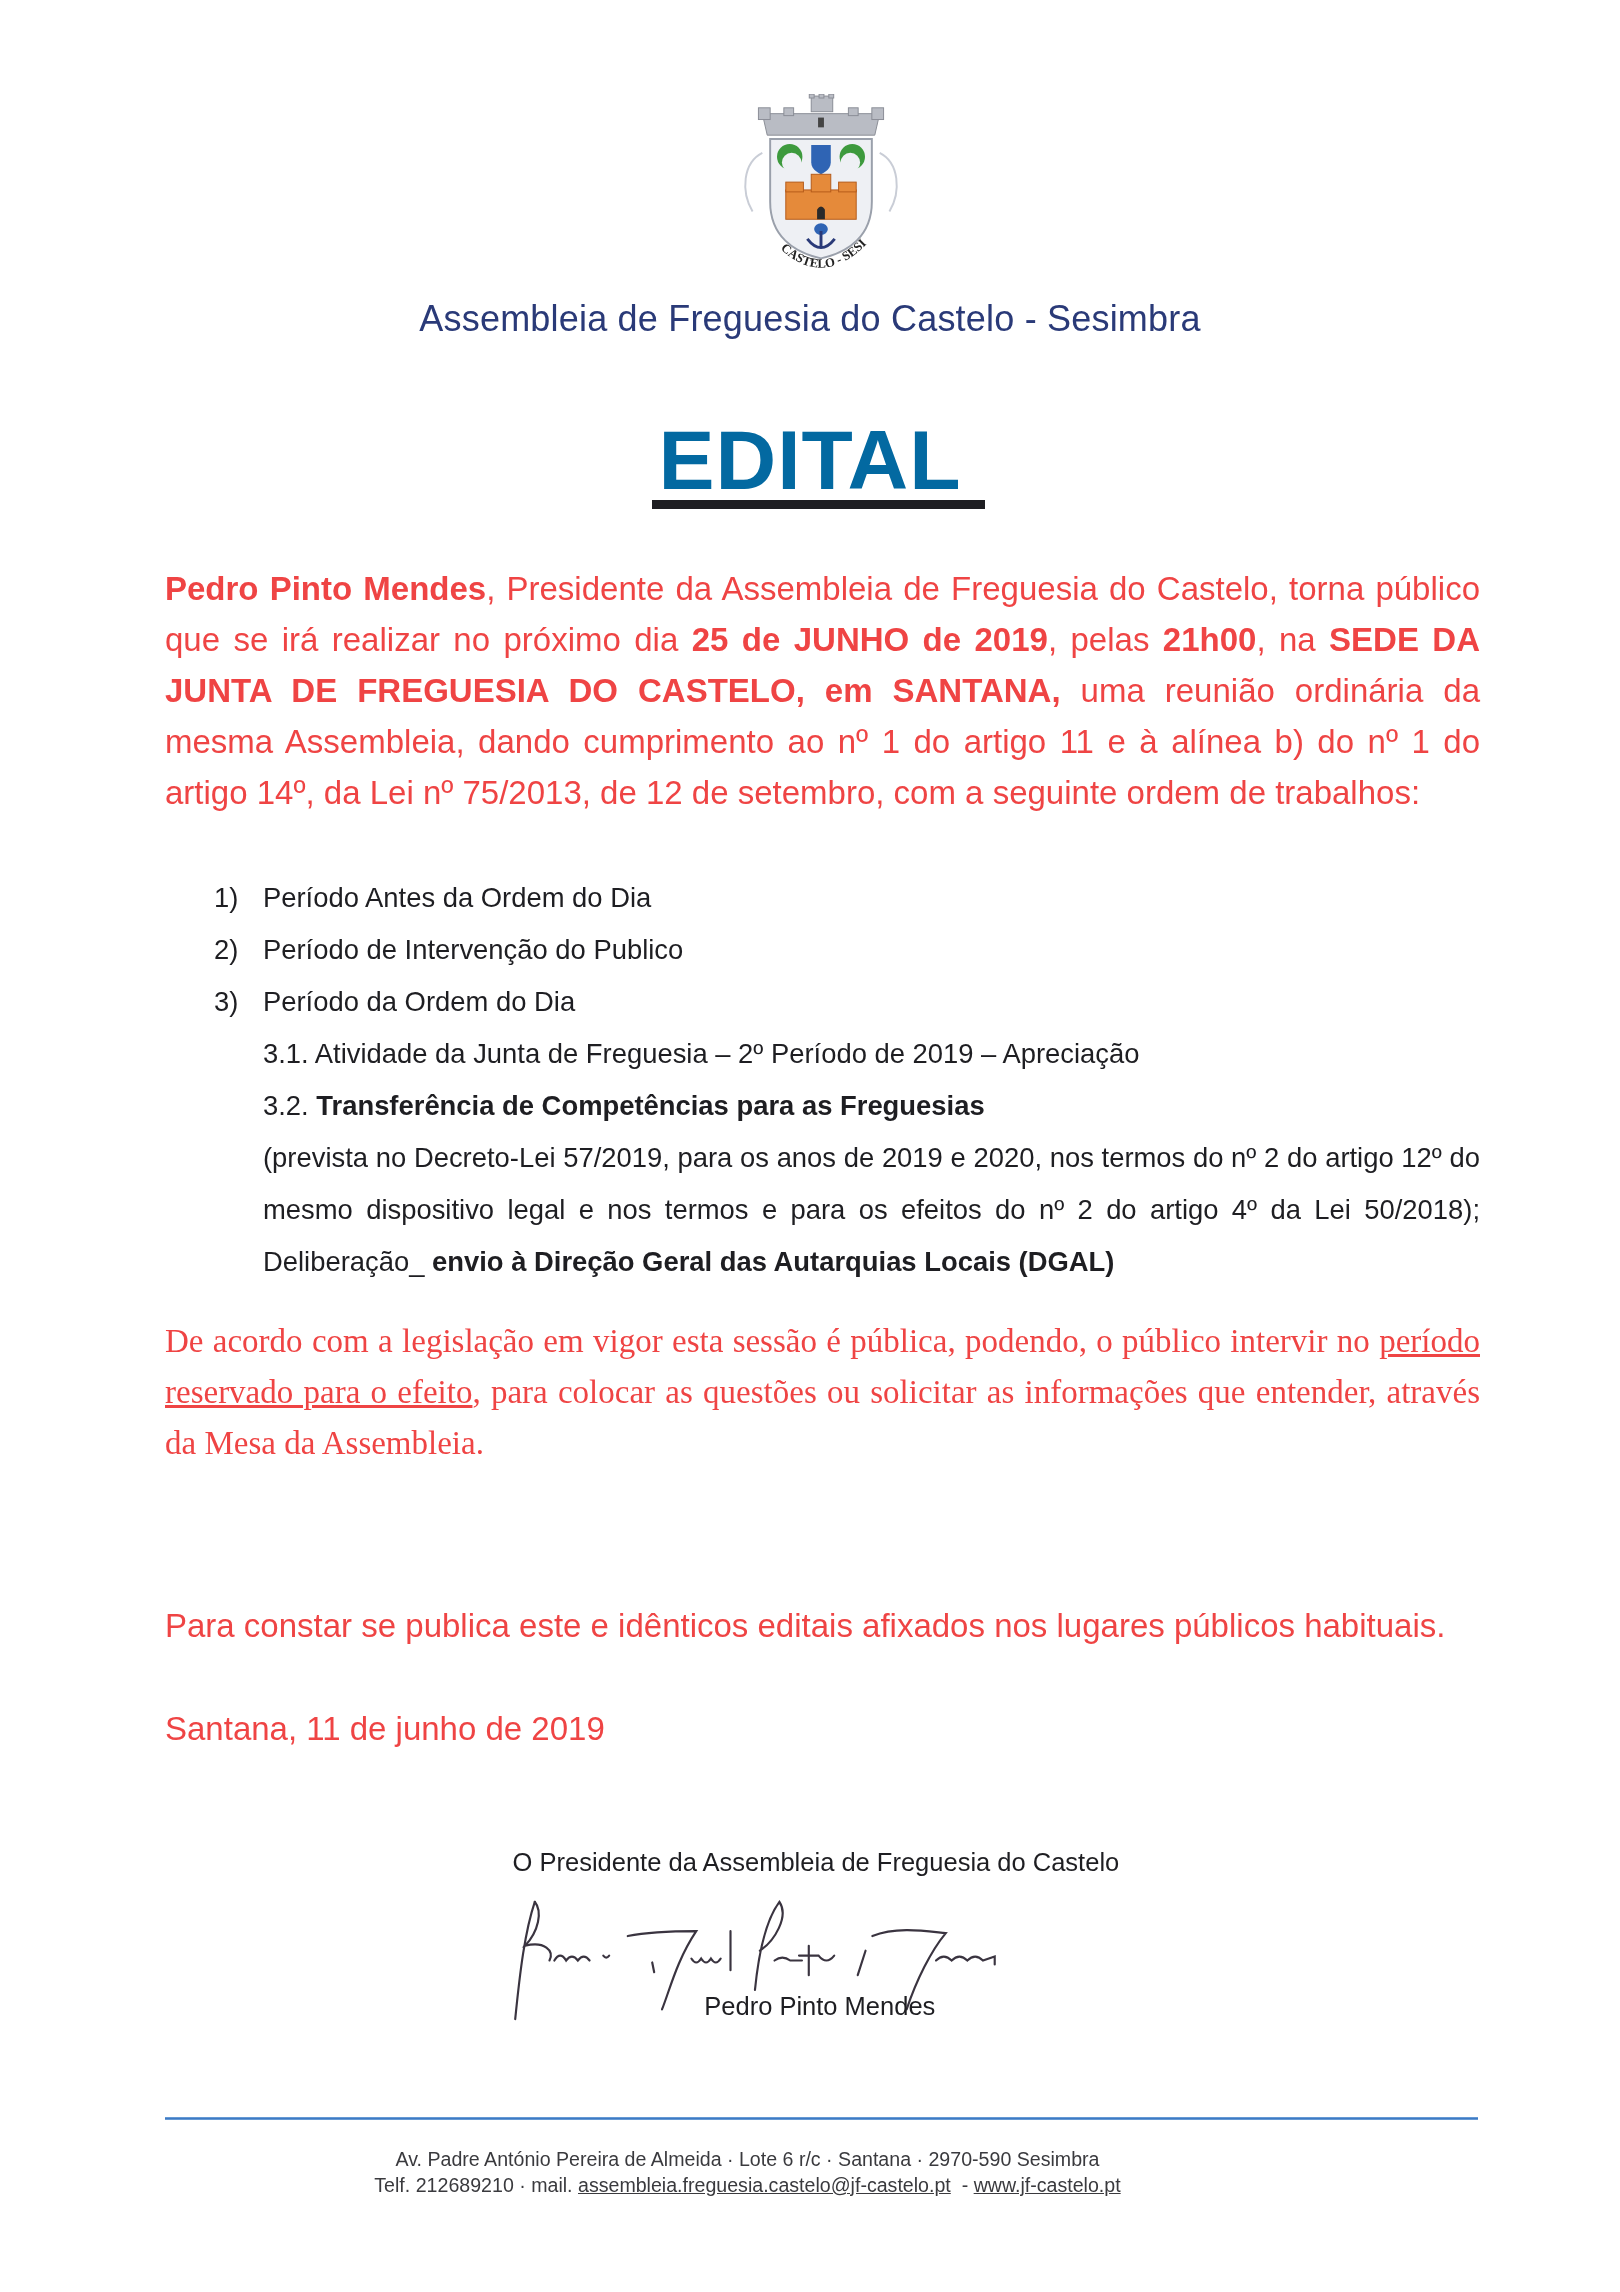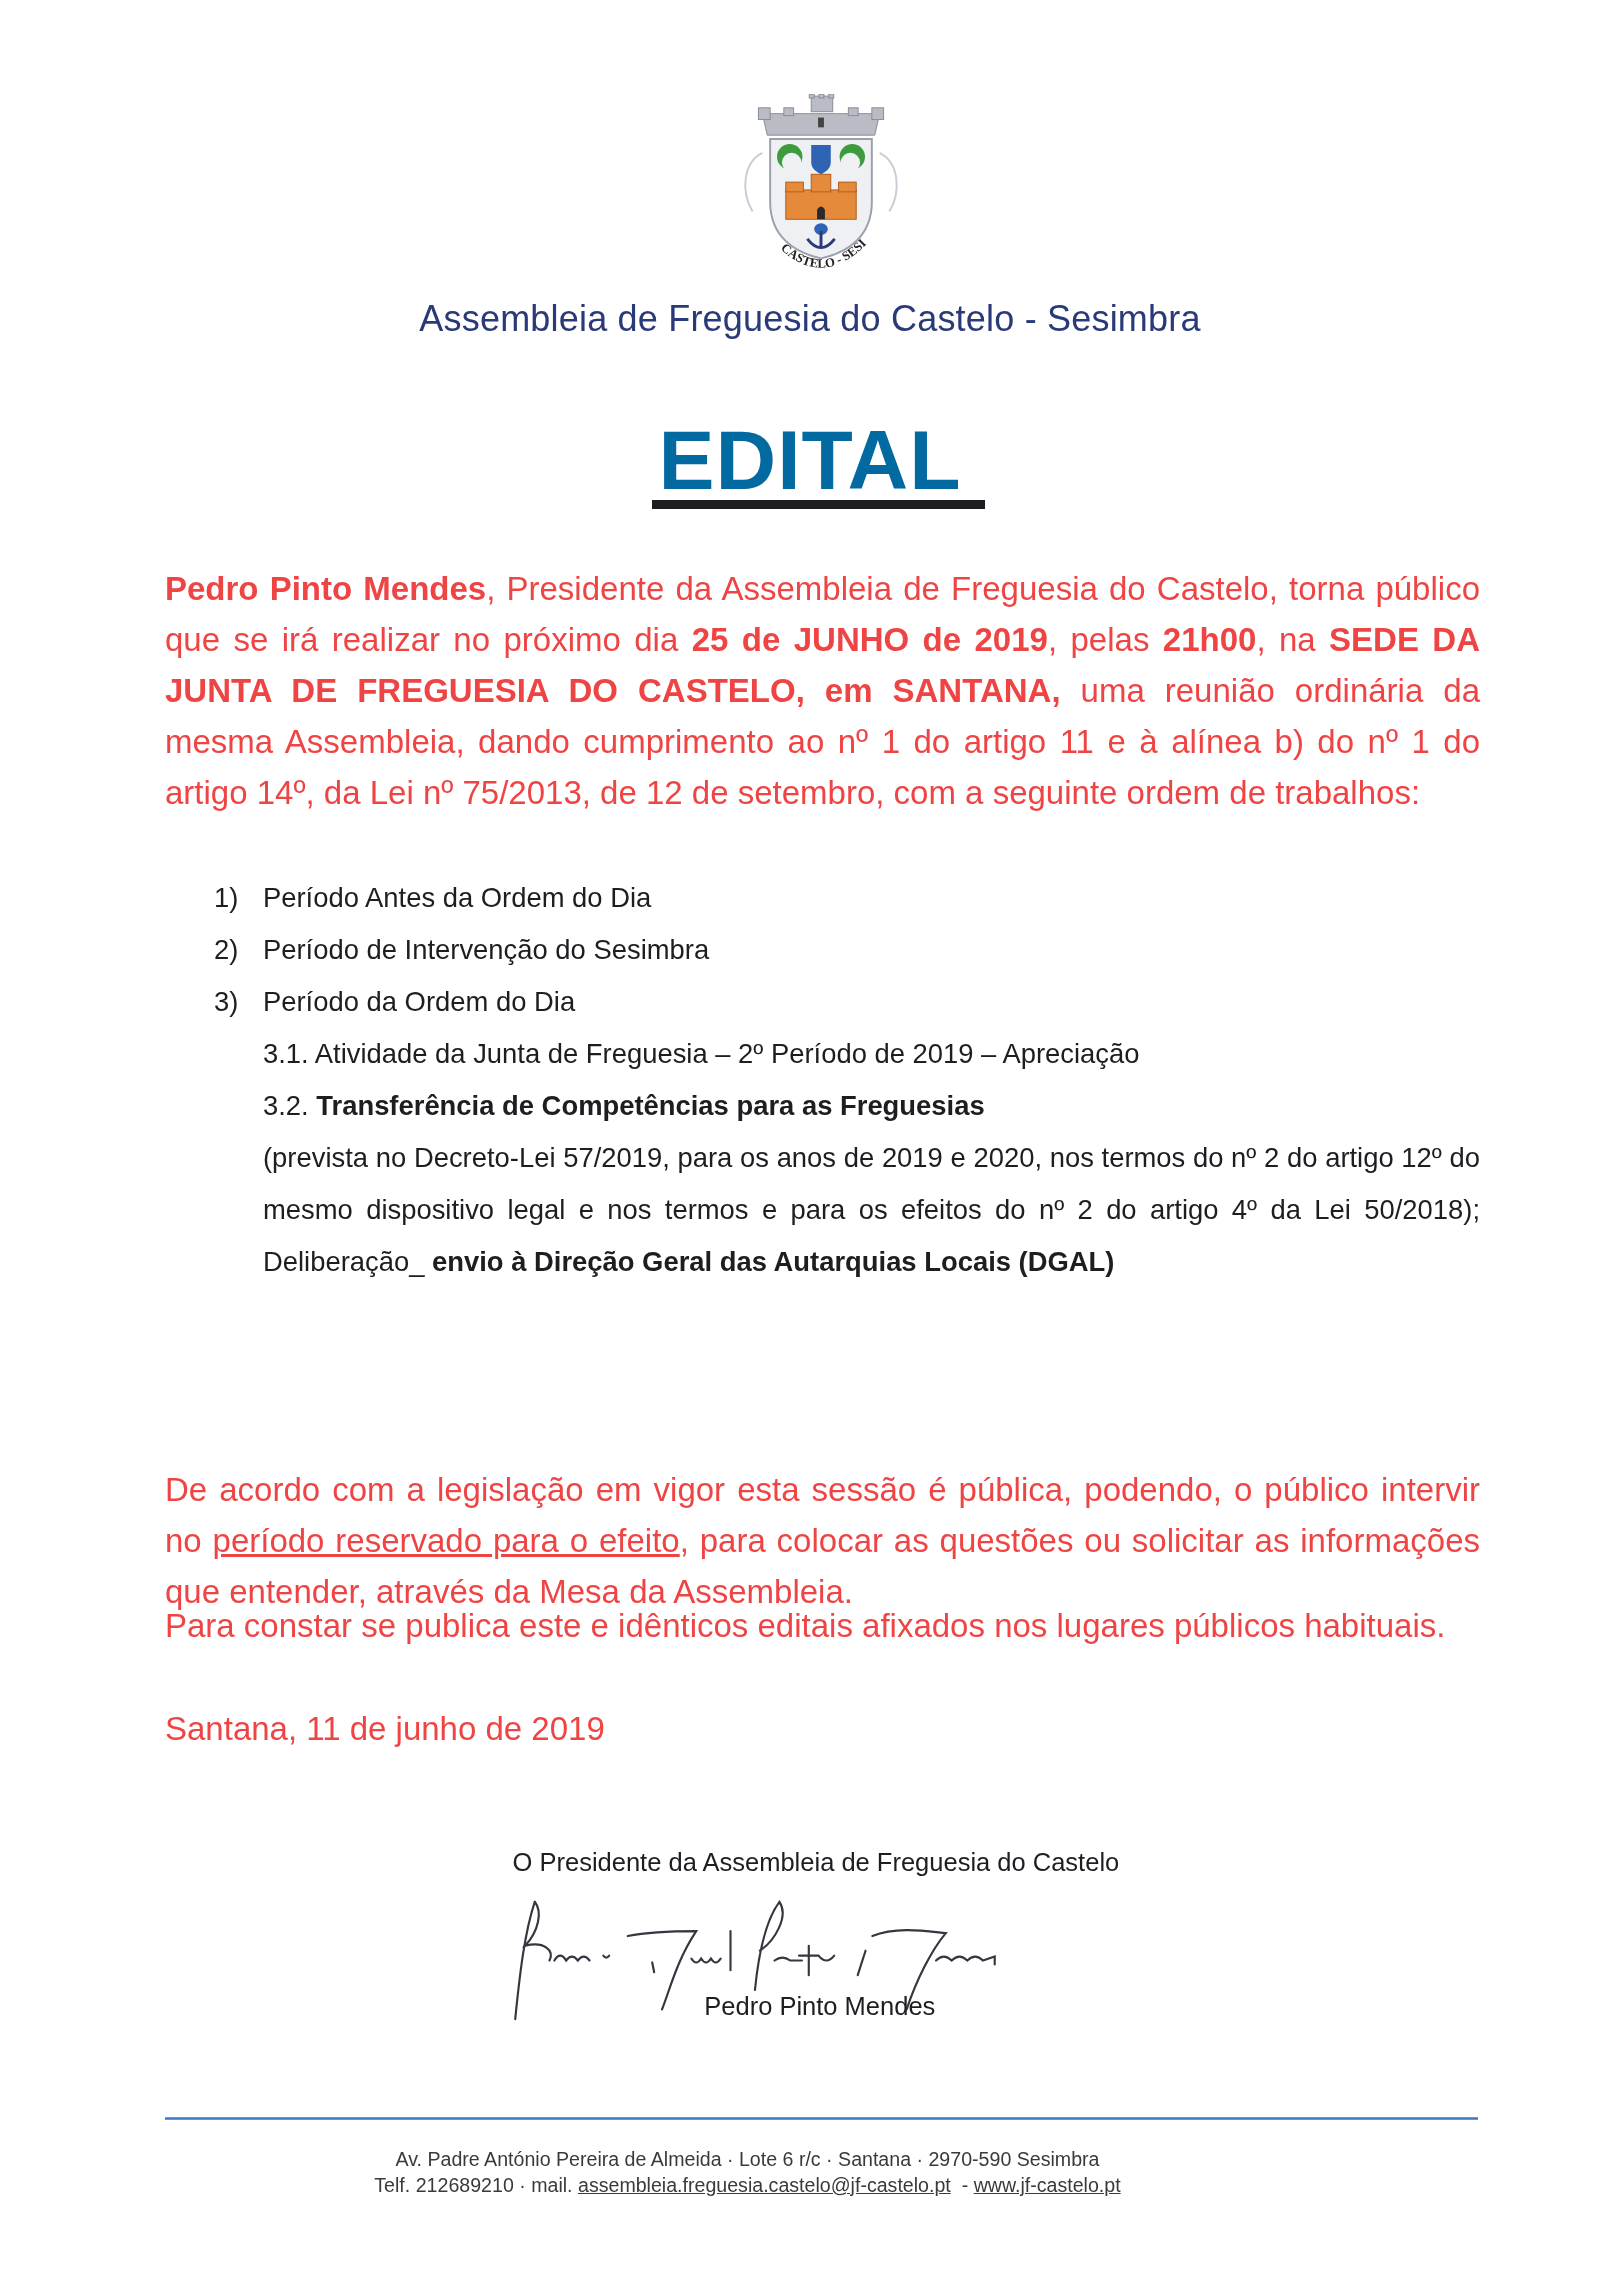--- a/index.html
+++ b/index.html
@@ -34,21 +34,21 @@
     }
     .p-intro { top: 563px; }
     .b { font-weight: bold; }
 
     .agenda { position: absolute; left: 214px; top: 872px; width: 1266px;
       font-size: 27.4px; line-height: 52px; color: #1e1e22; }
     .agenda-item { display: flex; }
     .agenda-num { width: 49px; }
     .sub-desc { padding-left: 49px; text-align: justify; }
 
-    .p-public { top: 1464px; }
+    .p-public { top: 1316px; font-family: Liberation Serif, serif; }
     .p-publish { top: 1600px; }
     .p-date { top: 1703px; }
     .u { text-decoration: underline; }
 
     .sig-role { position: absolute; left: 0; width: 1620px; top: 1848px; text-align: center;
       font-size: 25.5px; color: #1e1e22; padding-left: 0; }
     .sig-role span { position: relative; left: 5.9px; }
     .signature { position: absolute; left: 495px; top: 1892px; width: 608px; height: 137px; }
     .sig-name { position: absolute; left: 0; width: 1620px; top: 1992px; text-align: center;
       font-size: 25.5px; color: #1e1e22; }
@@ -120,21 +120,21 @@
 
   <div class="body-text p-intro"><span class="b">Pedro Pinto Mendes</span><span>, Presidente da Assembleia de Freguesia do Castelo, torna público que se irá realizar no próximo dia </span><span class="b">25 de JUNHO de 2019</span><span>, pelas </span><span class="b">21h00</span><span>, na </span><span class="b">SEDE DA JUNTA DE FREGUESIA DO CASTELO, em SANTANA,</span><span> uma reunião ordinária da mesma Assembleia, dando cumprimento ao nº 1 do artigo 11 e à alínea b) do nº 1 do artigo 14º, da Lei nº 75/2013, de 12 de setembro, com a seguinte ordem de trabalhos:</span></div>
 
   <div class="agenda">
     <div class="agenda-item">
       <span class="agenda-num">1)</span>
       <span>Período Antes da Ordem do Dia</span>
     </div>
     <div class="agenda-item">
       <span class="agenda-num">2)</span>
-      <span>Período de Intervenção do Sesimbra</span>
+      <span>Período de Intervenção do Publico</span>
     </div>
     <div class="agenda-item">
       <span class="agenda-num">3)</span>
       <span>Período da Ordem do Dia</span>
     </div>
     <div class="sub-desc">3.1. Atividade da Junta de Freguesia – 2º Período de 2019 – Apreciação</div>
     <div class="sub-desc"><span>3.2. </span><span class="b">Transferência de Competências para as Freguesias</span></div>
     <div class="sub-desc"><span>(prevista no Decreto-Lei 57/2019, para os anos de 2019 e 2020, nos termos do nº 2 do artigo 12º do mesmo dispositivo legal e nos termos e para os efeitos do nº 2 do artigo 4º da Lei 50/2018); Deliberação_ </span><span class="b">envio à Direção Geral das Autarquias Locais (DGAL)</span></div>
   </div>
 

